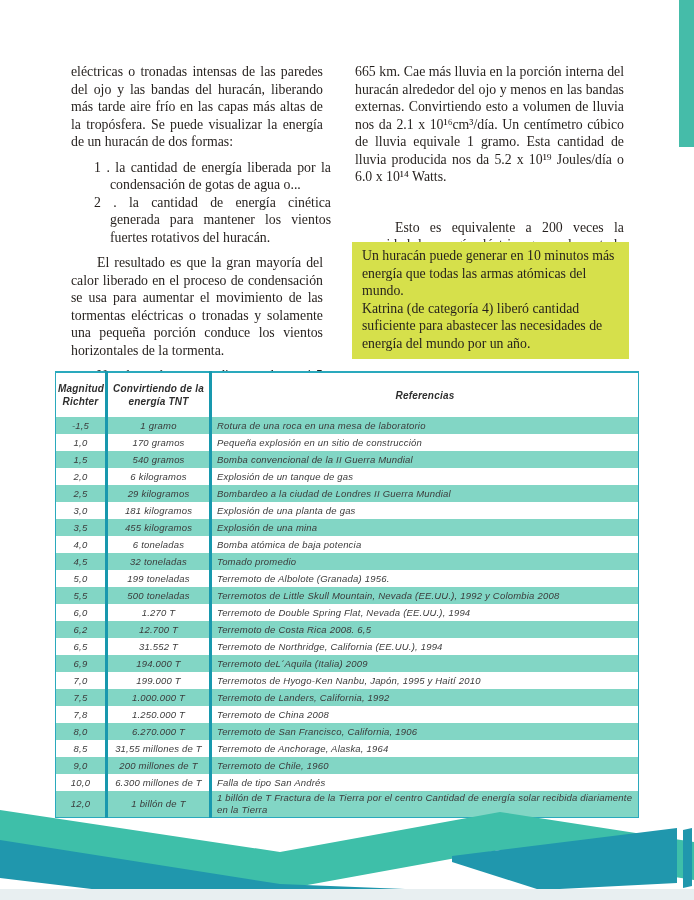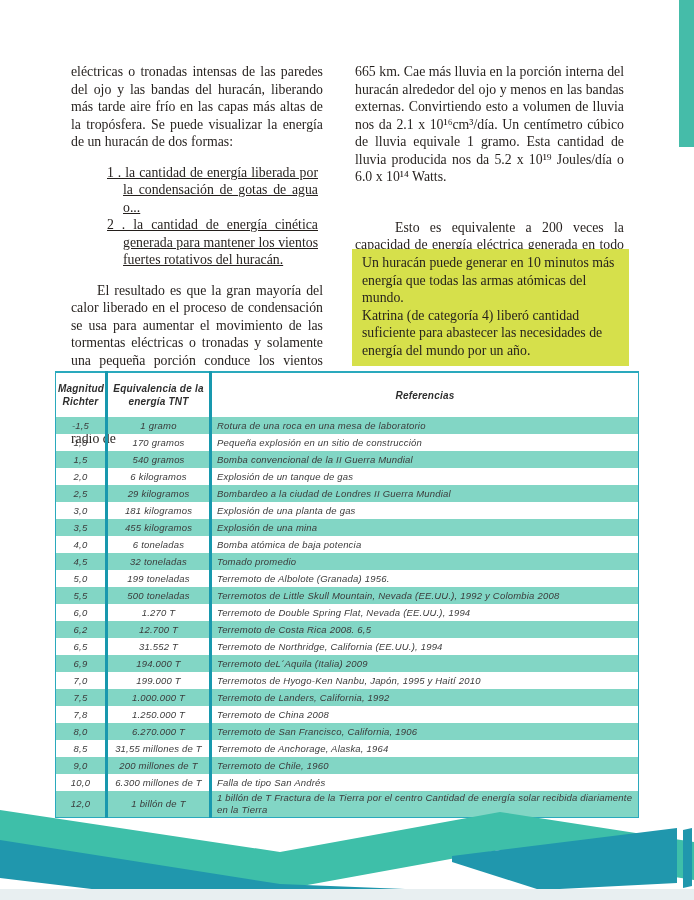--- a/index.html
+++ b/index.html
@@ -10,25 +10,25 @@
     color:#241f1c;
   }
   
   .col { position:absolute; top:55px; font-size:13.8px; line-height:17.5px; text-align:justify; }
   .col-left  { left:63px;  width:268px; }
   .col-right { left:347px; width:285px; }
   .col p { margin:8px; }
   .indent  { text-indent:26px; }
   .indent2 { text-indent:40px; }
   .gap { height:17px; }
-  .num-list { margin:13px;text-decoration:underline; }
+  .num-list { margin:0; }
   .num-item { padding-left:47px; text-indent:-16px; text-align:justify; }
   
   .hl-box {
-    position:absolute; left:352px; top:249px; width:257px;
+    position:absolute; left:352px; top:242px; width:257px;
     padding:5px 10px 7px 10px;
     font-size:13.8px; line-height:17.5px; text-align:left;
   }
   .hl-box p { margin:0; }
   
   .side-bar-top { position:absolute; top:0; left:679px; width:15px; height:147px; }
   
   .rtable {
     position:absolute; left:55px; top:371px; width:583px;
     border-collapse:collapse; table-layout:fixed;
@@ -83,21 +83,21 @@
 
   <table class="rtable">
     <colgroup>
       <col class="c-mag">
         <col class="c-tnt">
         <col class="c-ref">
     </colgroup>
     <thead>
       <tr>
         <th>Magnitud Richter</th>
-        <th class="div">Equivalencia de la energía TNT</th>
+        <th class="div">Convirtiendo de la energía TNT</th>
         <th class="div">Referencias</th>
       </tr>
     </thead>
     <tbody>
         <tr>
           <td class="mag">-1,5</td>
           <td class="tnt div">1 gramo</td>
           <td class="ref div">Rotura de una roca en una mesa de laboratorio</td>
         </tr>
         <tr>

